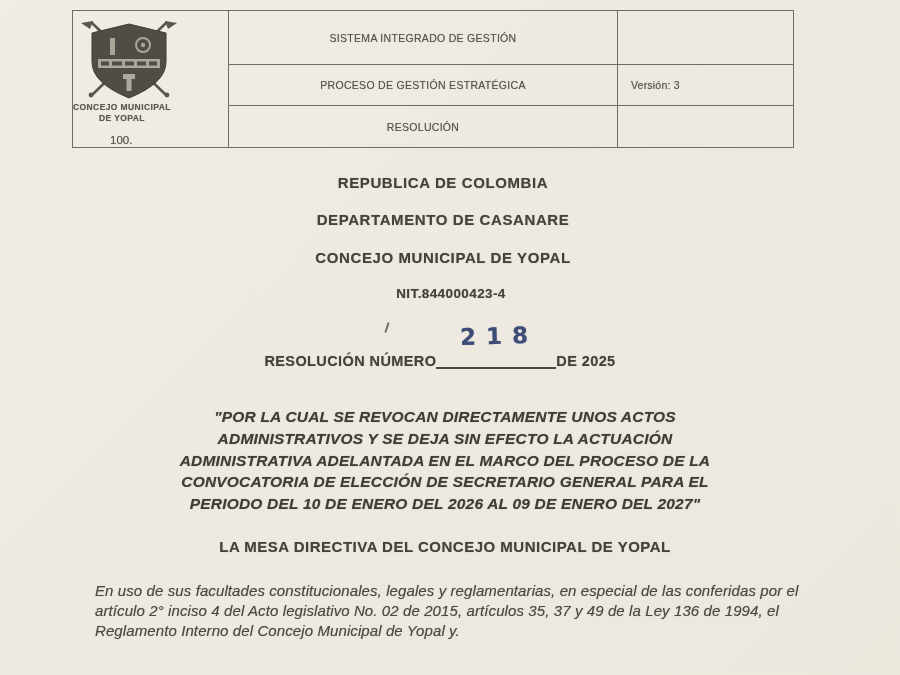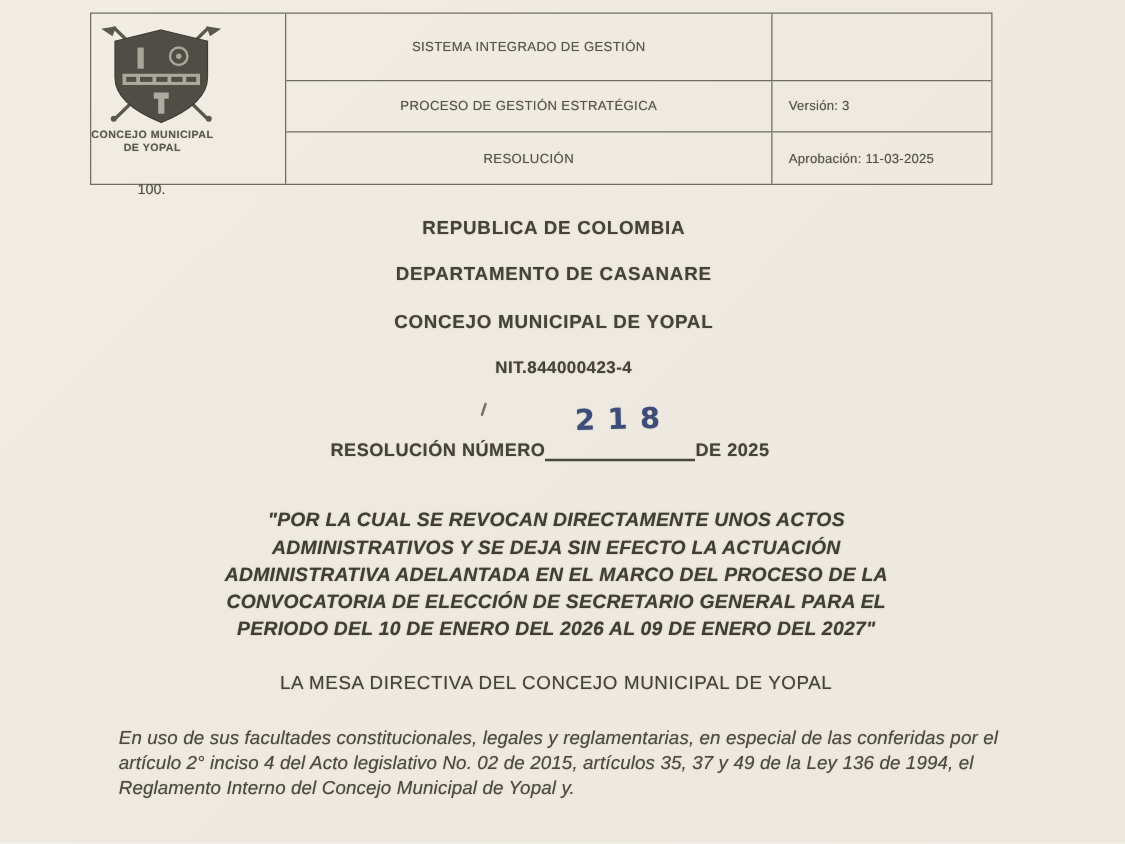--- a/index.html
+++ b/index.html
@@ -34,21 +34,21 @@
     display:flex; align-items:center; justify-content:center;
     font-size:10.5px; color:#56544b; letter-spacing:.3px;
     text-shadow:0 0 .8px rgba(86,84,75,.55);
   }
   .cell-meta {
     flex:1; display:flex; align-items:center; padding-left:13px;
     font-size:10.5px; color:#56544b; letter-spacing:.2px;
     text-shadow:0 0 .8px rgba(86,84,75,.55);
   }
 
-  .page-note { position:absolute; left:110px; top:146px; font-size:11.5px; color:#55524a;
+  .page-note { position:absolute; left:110px; top:134px; font-size:11.5px; color:#55524a;
     text-shadow:0 0 .7px rgba(85,82,74,.5); }
 
   
   .abs-center { position:absolute; left:0; right:14px; text-align:center; }
   .lh-line { font-weight:bold; font-size:15px; letter-spacing:.6px; color:#45423a;
     text-shadow:0 0 1px rgba(66,63,55,.45); }
   .lh-nit { font-weight:bold; font-size:13.5px; letter-spacing:.4px; color:#45423a;
     text-shadow:0 0 1px rgba(66,63,55,.45);padding-left:16px; }
 
   
@@ -66,21 +66,21 @@
   }
   .scan-slash { position:absolute; left:386px; top:322px; width:2px; height:11px;
     background:#716f66; transform:rotate(18deg); border-radius:1px; }
 
   
   .subject { position:absolute; left:70px; right:80px; top:406px; text-align:center;
     font-weight:bold; font-style:italic; font-size:15.5px; line-height:21.8px;
     color:#403d35; letter-spacing:.2px; text-shadow:0 0 1px rgba(60,57,50,.5); }
 
   .authority { position:absolute; left:0; right:10px; top:538px; text-align:center;
-    font-weight:normal; font-size:15px; letter-spacing:.5px; color:#45423a;
+    font-weight:bold; font-size:15px; letter-spacing:.5px; color:#45423a;
     text-shadow:0 0 1px rgba(66,63,55,.45); }
 
   .preamble { position:absolute; left:95px; top:581px; width:728px;
     font-style:italic; font-size:15px; line-height:20px; color:#4c4940;
     letter-spacing:.1px; text-shadow:0 0 .9px rgba(72,69,60,.5); }
 </style>
 </head>
 <body>
 
 <div class="paper">
@@ -123,21 +123,20 @@
     <div class="meta-rows">
       <div class="meta-row r1">
         <div class="cell-title">SISTEMA INTEGRADO DE GESTIÓN</div>
       </div>
       <div class="meta-row r2">
         <div class="cell-title">PROCESO DE GESTIÓN ESTRATÉGICA</div>
         <div class="cell-meta">Versión: 3</div>
       </div>
       <div class="meta-row r3">
         <div class="cell-title">RESOLUCIÓN</div>
-        <div class="cell-meta">Aprobación: 11-03-2025</div>
       </div>
     </div>
   </div>
 
   <div class="page-note">100.</div>
 
   <div class="abs-center lh-line" style="top:174px">REPUBLICA DE COLOMBIA</div>
   <div class="abs-center lh-line" style="top:211px">DEPARTAMENTO DE CASANARE</div>
   <div class="abs-center lh-line" style="top:249px">CONCEJO MUNICIPAL DE YOPAL</div>
   <div class="abs-center lh-nit" style="top:286px">NIT.844000423-4</div>

